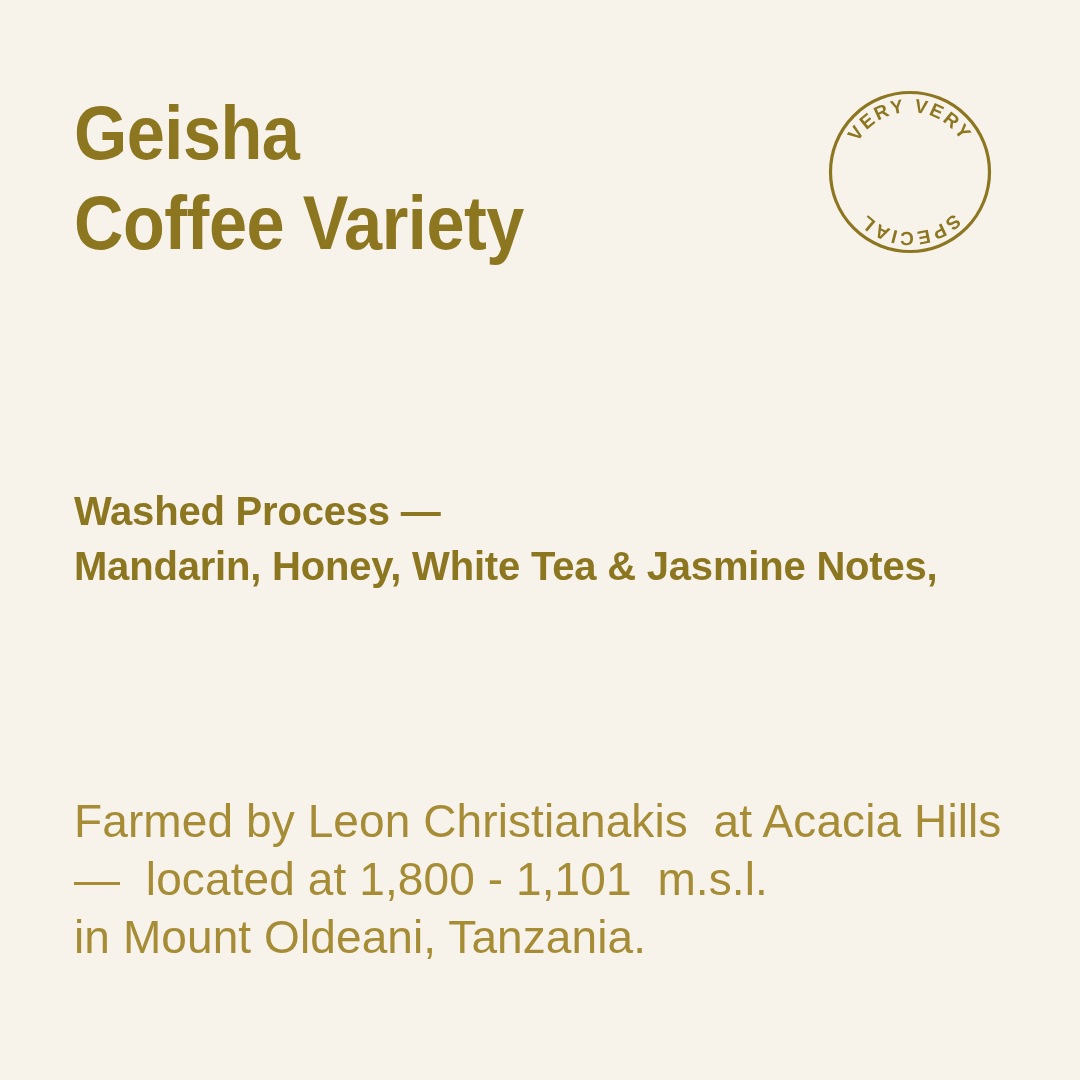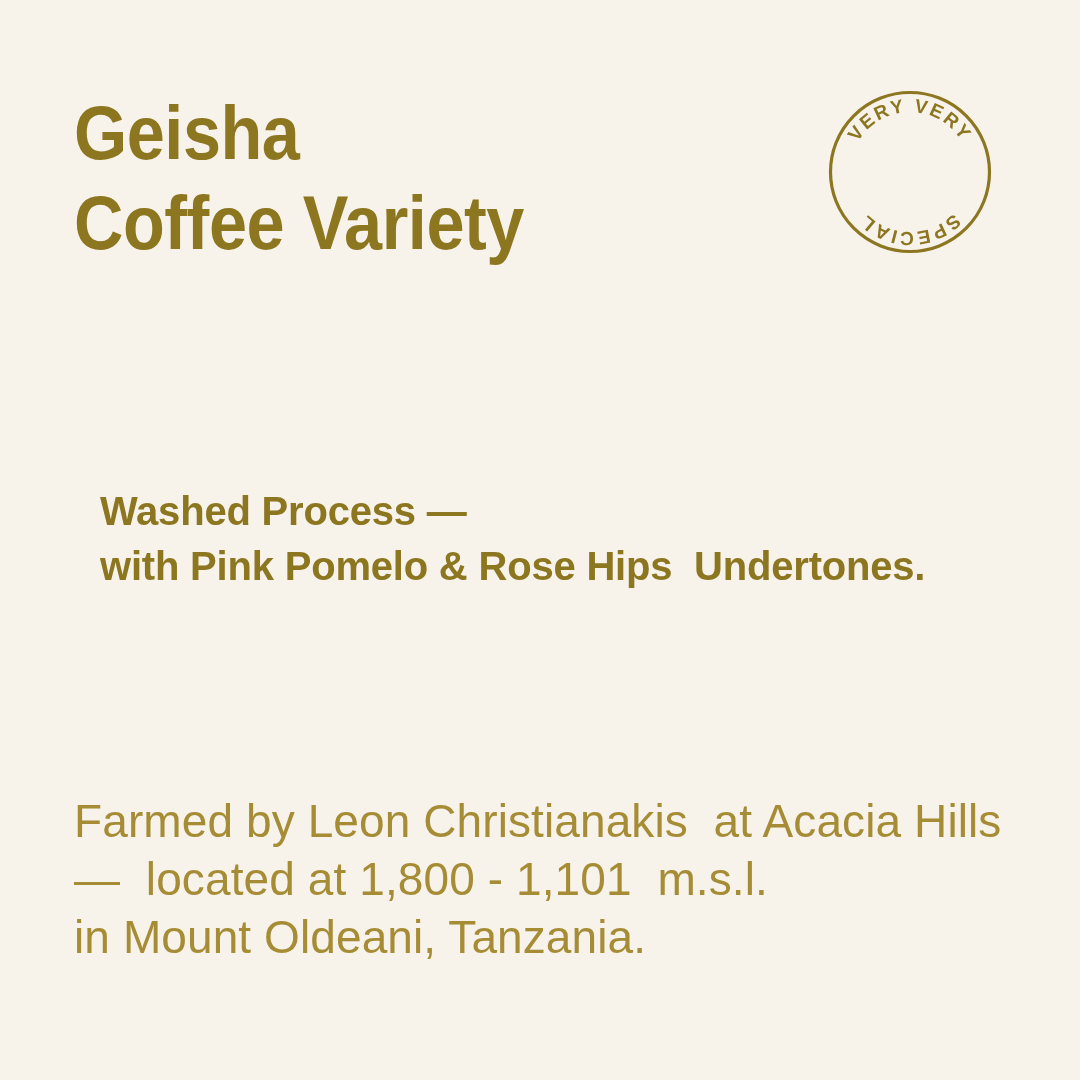--- a/index.html
+++ b/index.html
@@ -67,21 +67,20 @@
     font-size: 19px;
     letter-spacing: 2.2px;
   }
 
   
   .notes {
     position: absolute;
     left: 74px;
     top: 484px;
     width: 940px;
-    margin-left: 26px;
   }
   .notes-line {
     display: block;
     font-family: "Liberation Sans", sans-serif;
     font-weight: 700;
     font-size: 40px;
     line-height: 55px;
     color: #8C7620;
     white-space: pre;
     letter-spacing: -0.2px;
@@ -126,21 +125,21 @@
         <textPath href="#arcTop" startOffset="50%" text-anchor="middle">VERY VERY</textPath>
       </text>
       <text class="badge-text">
         <textPath href="#arcBottom" startOffset="50%" text-anchor="middle">SPECIAL</textPath>
       </text>
     </svg>
   </div>
 
   <div class="notes">
     <span class="notes-line">Washed Process —</span>
-    <span class="notes-line">with Pink Pomelo &amp; Rose Hips  Undertones.</span>
+    <span class="notes-line">Mandarin, Honey, White Tea &amp; Jasmine Notes,</span>
   </div>
 
   <div class="origin">
     <span class="origin-line">Farmed by Leon Christianakis  at Acacia Hills</span>
     <span class="origin-line">—  located at 1,800 - 1,101  m.s.l.</span>
     <span class="origin-line">in Mount Oldeani, Tanzania.</span>
   </div>
 
 </div>
 

